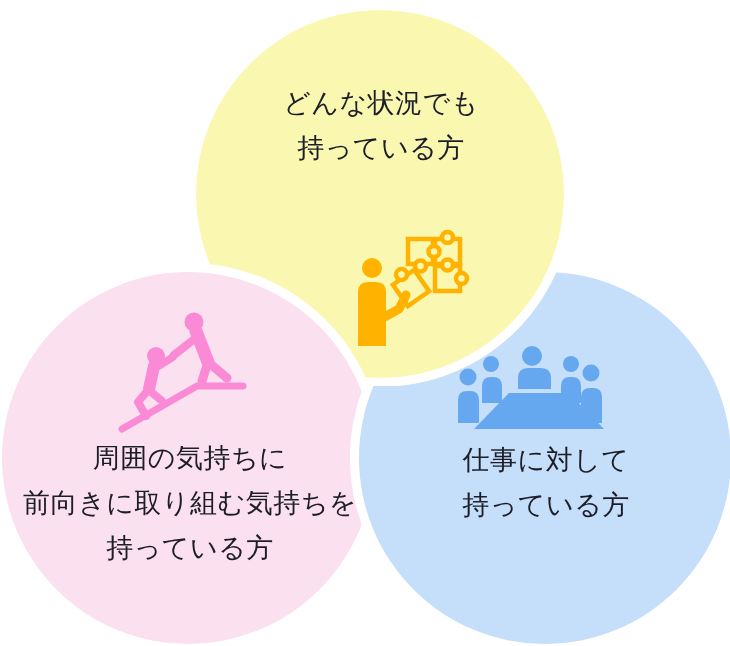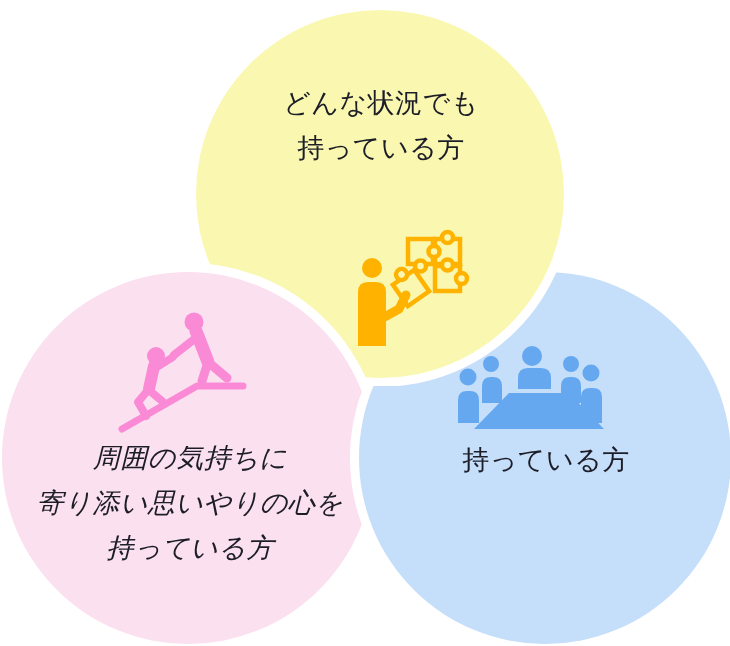--- a/index.html
+++ b/index.html
@@ -11,21 +11,21 @@
   .halo{fill:#ffffff;}
   .fill-yellow{fill:#FAF8B0;}
   .fill-pink{fill:#FBE0F0;}
   .fill-blue{fill:#C5DEFA;}
   .txt{
     position:absolute;transform:translateX(-50%);text-align:center;
     font-size:27px;line-height:45px;font-weight:500;color:#1C1D27;
     white-space:nowrap;letter-spacing:0.5px;
   }
   .txt-positive{left:381px;top:81px;}
-  .txt-empathy{left:190px;top:436px;font-style:italic;}
+  .txt-empathy{left:190px;top:436px;}
   .txt-learning{left:546px;top:438px;}
 </style>
 </head>
 <body>
 
 <div class="canvas">
 
   <svg width="730" height="646" viewBox="0 0 730 646">
     <defs>
       <clipPath id="clip-blue-over-pink">
@@ -110,21 +110,22 @@
     </g>
   </svg>
 
   <div class="txt txt-positive">
     <div>どんな状況でも</div>
     <div>持っている方</div>
   </div>
 
   <div class="txt txt-empathy">
     <div>周囲の気持ちに</div>
-    <div>寄り添い思いやりの心を</div>
+    <div>前向きに取り組む気持ちを</div>
     <div>持っている方</div>
   </div>
 
   <div class="txt txt-learning">
+    <div>仕事に対して</div>
     <div>持っている方</div>
   </div>
 
 </div>
 
 </body></html>

